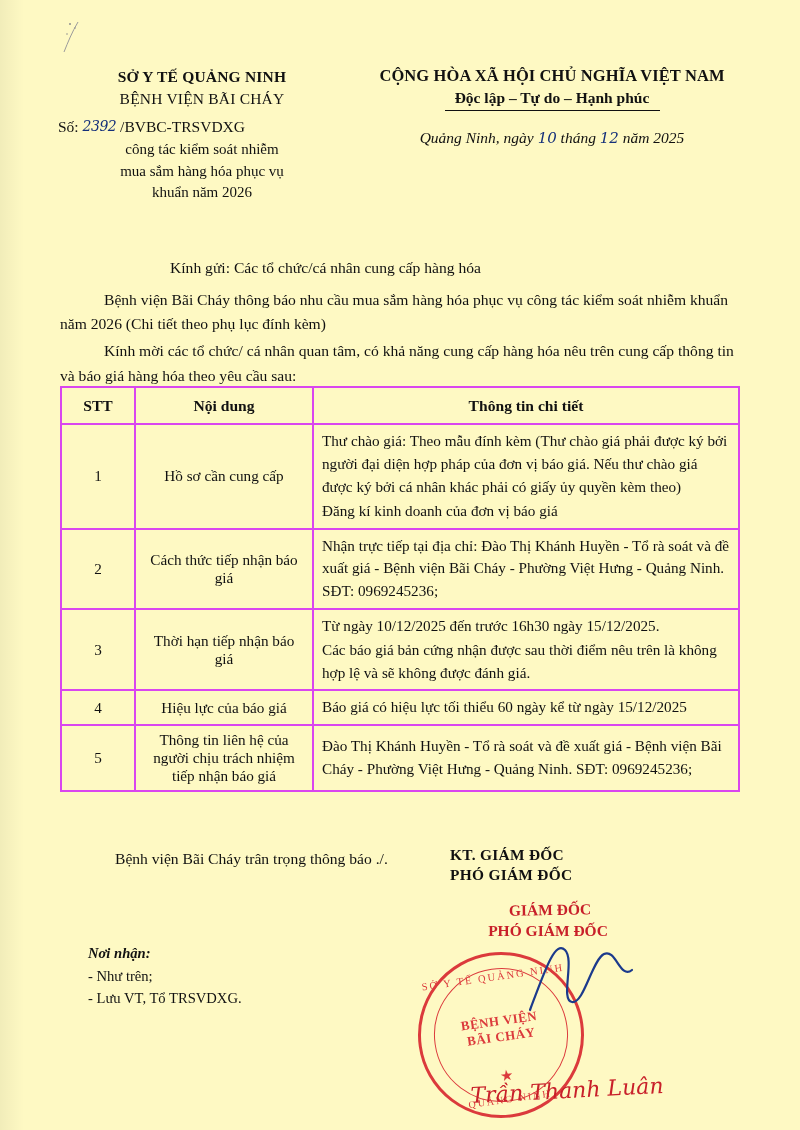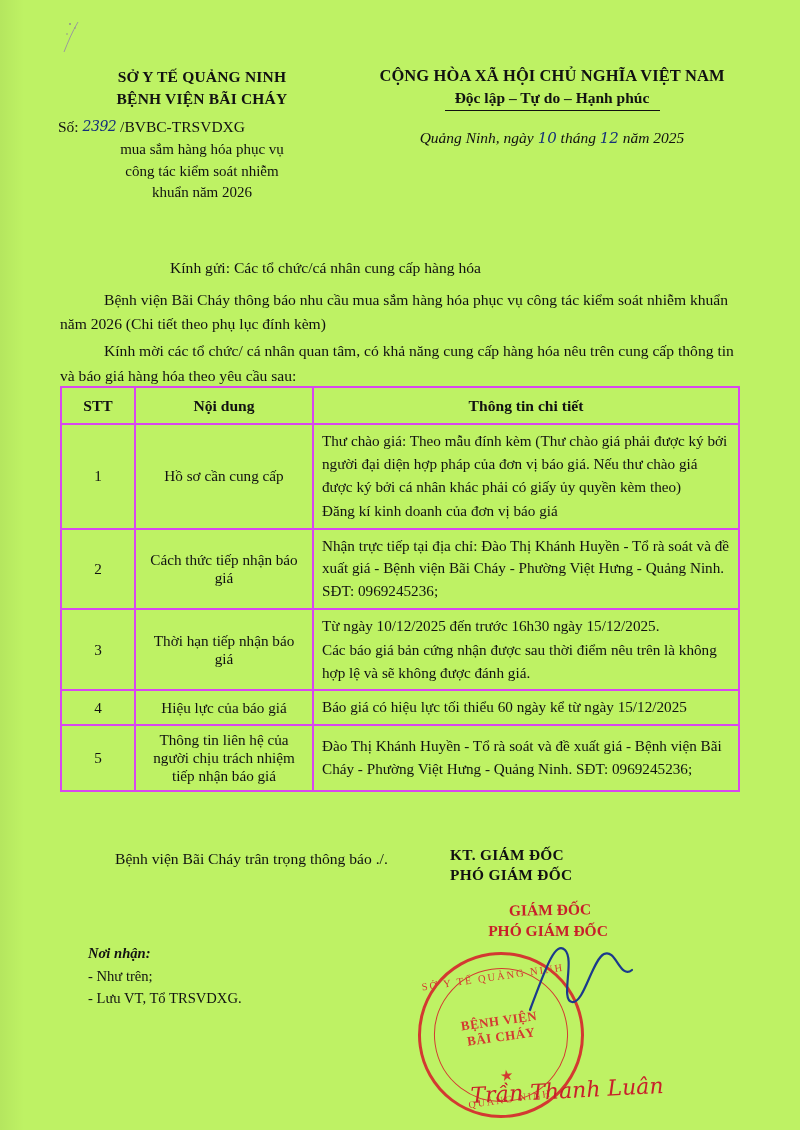--- a/index.html
+++ b/index.html
@@ -11,21 +11,21 @@
     width: 800px;
     height: 1130px;
     position: relative;
     font-family: "Liberation Serif", serif;
     color: #111111;
     overflow: hidden;
   }
   .page {
     position: absolute;
     inset: 0;
-    background: #bef264;
+    background: #fef9c3;
     padding-left: 44px;
   }
   
   .header {
     position: absolute;
     top: 66px;
     left: 0;
     width: 800px;
     display: flex;
     align-items: flex-start;
@@ -35,21 +35,21 @@
     margin-left: 52px;
     text-align: center;
     font-size: 15.5px;
     line-height: 1.45;
   }
   .header-left .line1 {
     font-weight: bold;
     letter-spacing: .2px;
   }
   .header-left .line2 {
-    font-weight: bold;
+    font-weight: normal;
     letter-spacing: .2px;
   }
   .sohieu {
     margin-top: 5px;
     text-align: left;
     padding-left: 6px;
     white-space: nowrap;
   }
   .sohieu .handwrite {
     font-family: "DejaVu Serif", serif;
@@ -303,22 +303,22 @@
   <div class="header">
     <div class="header-left">
       <div class="line1">SỞ Y TẾ QUẢNG NINH</div>
       <div class="line2">BỆNH VIỆN BÃI CHÁY</div>
       <div class="sohieu">
         <span>Số:</span>
         <span class="handwrite">2392</span>
         <span>/BVBC-TRSVDXG</span>
       </div>
       <div class="subject">
+        <div>công tác kiểm soát nhiễm</div>
         <div>mua sắm hàng hóa phục vụ</div>
-        <div>công tác kiểm soát nhiễm</div>
         <div>khuẩn năm 2026</div>
       </div>
     </div>
 
     <div class="header-right">
       <div class="nation">CỘNG HÒA XÃ HỘI CHỦ NGHĨA VIỆT NAM</div>
       <div class="motto">Độc lập – Tự do – Hạnh phúc</div>
       <div class="motto-underline"></div>
       <div class="place-date">
         <span>Quảng Ninh, ngày</span>

